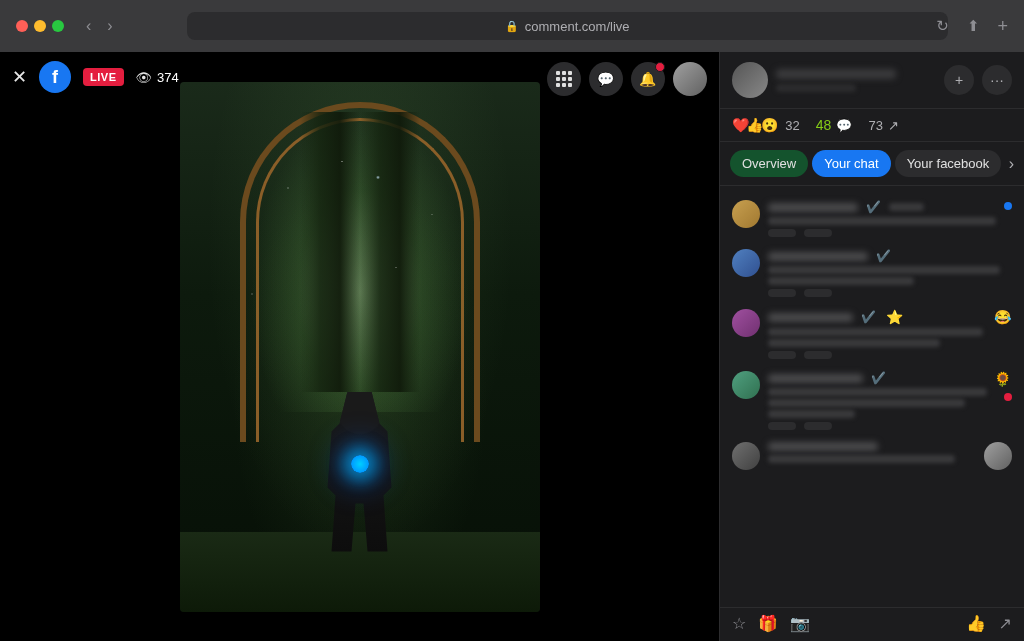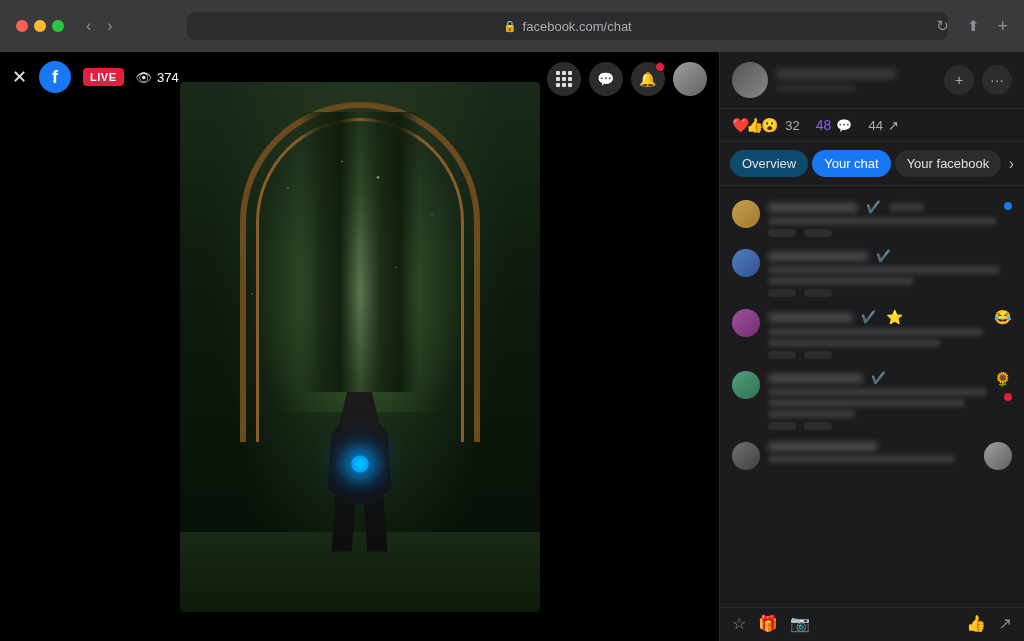--- a/index.html
+++ b/index.html
@@ -268,40 +268,40 @@
       display: flex;
       align-items: center;
       gap: 16px;
       border-bottom: 1px solid #2c2c2e;
     }
     .reaction-group { display: flex; align-items: center; gap: 4px; }
     .reaction-emojis { display: flex; }
     .reaction-emoji { font-size: 14px; margin-right: -3px; }
     .reaction-count { color: #aeaeb2; font-size: 13px; margin-left: 6px; }
     .stat-item { display: flex; align-items: center; gap: 5px; color: #aeaeb2; font-size: 13px; }
-    .stat-icon { font-size: 14px; color: #8b5cf6; }
+    .stat-icon { font-size: 14px; color: #84cc16; }
 
     
     .tabs-row {
       display: flex;
       align-items: center;
       padding: 8px 10px;
       gap: 4px;
       border-bottom: 1px solid #2c2c2e;
     }
     .tab {
       padding: 6px 12px;
       border-radius: 20px;
       font-size: 13px;
       font-weight: 500;
       cursor: pointer;
       border: none;
       white-space: nowrap;
     }
-    .tab-overview { background: #0c4a6e; color: #e0e0e0; }
+    .tab-overview { background: #14532d; color: #e0e0e0; }
     .tab-livechat { background: #1877f2; color: #fff; }
     .tab-replies { background: #2c2c2e; color: #e0e0e0; }
     .tab-more { background: none; border: none; color: #aeaeb2; font-size: 16px; cursor: pointer; margin-left: auto; }
 
     
     .comments-area {
       flex: 1;
       overflow: hidden;
       padding: 8px 0;
     }
@@ -454,21 +454,21 @@
     <div class="tl tl-red"></div>
     <div class="tl tl-yellow"></div>
     <div class="tl tl-green"></div>
   </div>
   <div class="nav-btns">
     <button class="nav-btn">‹</button>
     <button class="nav-btn">›</button>
   </div>
   <div class="address-bar">
     <span class="lock-icon">🔒</span>
-    <span>facebook.com/chat</span>
+    <span>comment.com/live</span>
   </div>
   <div style="position:absolute; right:16px; display:flex; gap:18px; align-items:center;">
     <button class="browser-action-btn" style="font-size:15px; color:#8e8e93; background:none; border:none; cursor:pointer;">↻</button>
     <button class="browser-action-btn" style="font-size:15px; color:#8e8e93; background:none; border:none; cursor:pointer;">⬆</button>
     <button class="browser-action-btn" style="font-size:18px; color:#8e8e93; background:none; border:none; cursor:pointer;">+</button>
   </div>
 </div>
 
 <div class="app-container">
 
@@ -545,21 +545,21 @@
           <span class="reaction-emoji">👍</span>
           <span class="reaction-emoji">😮</span>
         </div>
         <span class="reaction-count">32</span>
       </div>
       <div class="stat-item">
         <span class="stat-icon">48</span>
         <span>💬</span>
       </div>
       <div class="stat-item">
-        <span>44</span>
+        <span>73</span>
         <span>↗</span>
       </div>
     </div>
 
     <div class="tabs-row">
       <button class="tab tab-overview">Overview</button>
       <button class="tab tab-livechat">Your chat</button>
       <button class="tab tab-replies">Your facebook</button>
       <button class="tab-more">›</button>
     </div>

